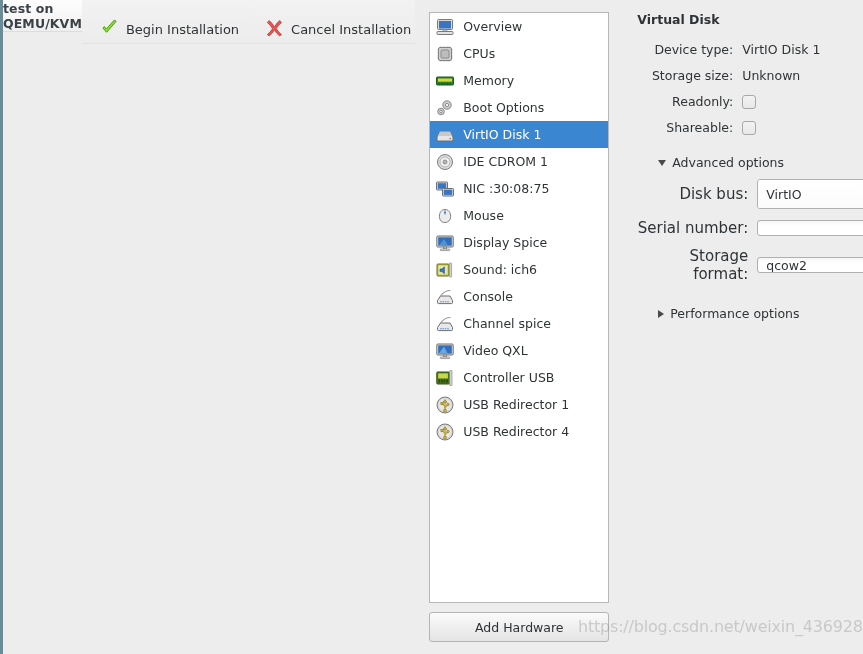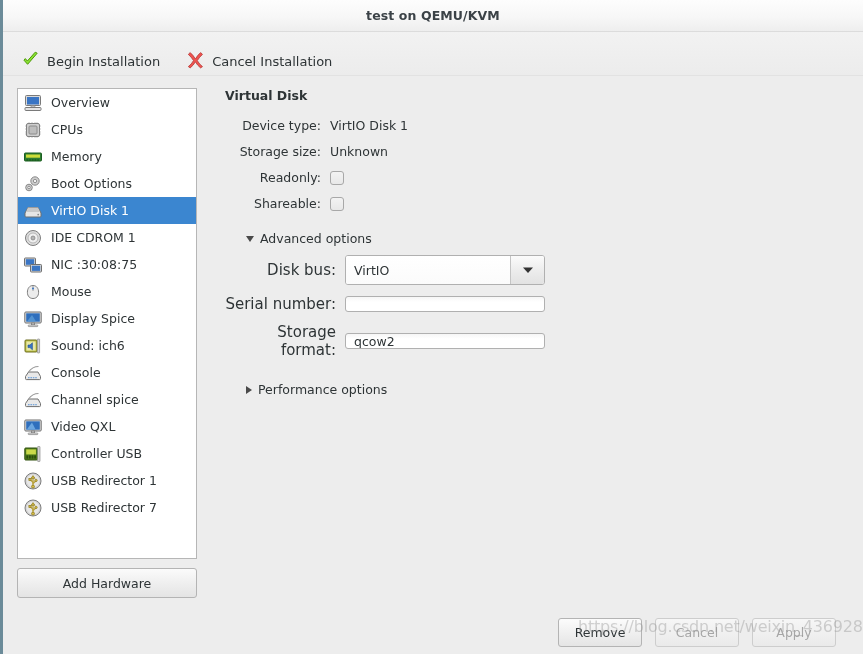--- a/index.html
+++ b/index.html
@@ -20,21 +20,21 @@
   
   .window {
     position: absolute;
     left: 0; top: 0;
     width: 863px;
     height: 654px;
     box-sizing: border-box;
     border-left: 3px solid #6b8b99;
     background: #ededed;
     display: flex;
-    flex-direction: column;
+    flex-direction: row;
   }
 
   .titlebar {
     height: 31px;
     flex: 0 0 31px;
     background: linear-gradient(to bottom, #fdfdfd 0%, #f7f7f7 55%, #eeeeee 100%);
     border-bottom: 1px solid #dcdcdc;
     display: flex;
     align-items: center;
     justify-content: center;
@@ -512,21 +512,21 @@
               <g stroke="#b8a13a" stroke-width="1.3" fill="none" stroke-linecap="round">
                 <path d="M10 15.4 V6"></path>
                 <path d="M10 11.2 L7 8.6"></path>
                 <path d="M10 12.4 L13 9.8"></path>
               </g>
               <circle cx="10" cy="15.6" r="1.5" fill="#d4bb45" stroke="#8d7a1f" stroke-width="0.7"></circle>
               <path d="M10 4.6 L12 7.3 H8 Z" fill="#d4bb45" stroke="#8d7a1f" stroke-width="0.7"></path>
               <rect x="5.9" y="7.4" width="2.2" height="2.2" fill="#d4bb45" stroke="#8d7a1f" stroke-width="0.7"></rect>
               <circle cx="13" cy="9.4" r="1.2" fill="#d4bb45" stroke="#8d7a1f" stroke-width="0.7"></circle>
             </svg>
-            <span>USB Redirector 7</span>
+            <span>USB Redirector 4</span>
           </li>
         </ul>
       <button class="add-hw-btn">Add Hardware</button>
     </div>
 
     <div class="detail-col">
       <div class="detail-title">Virtual Disk</div>
 
       <div class="form-rows">
 

